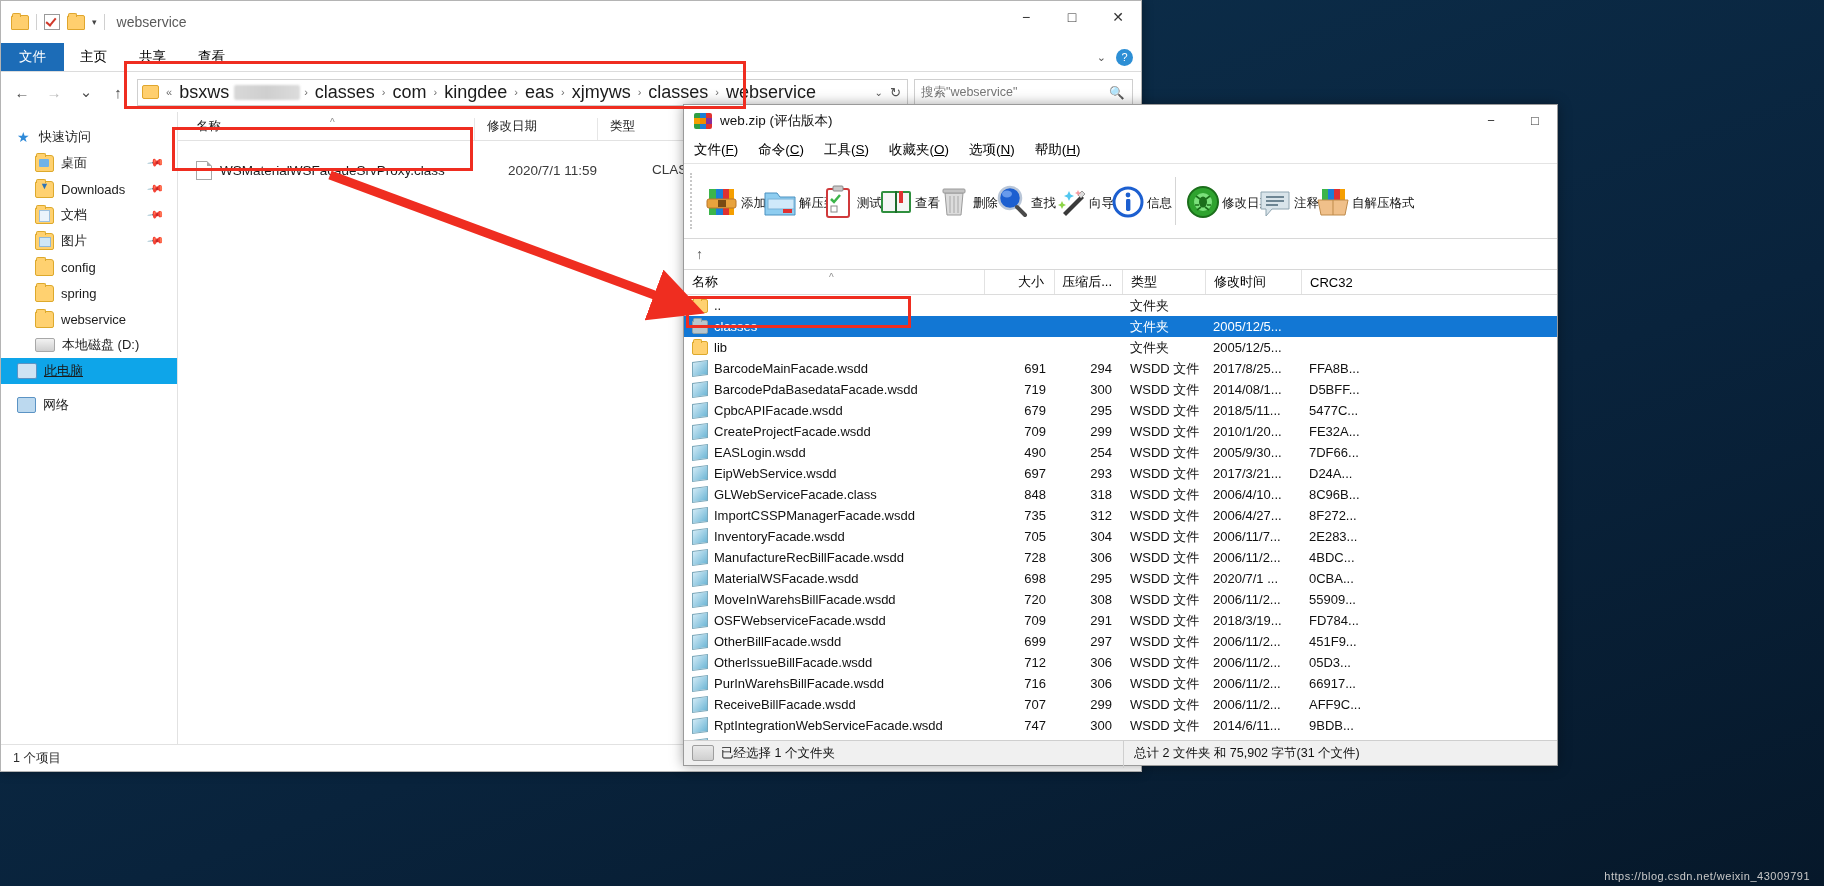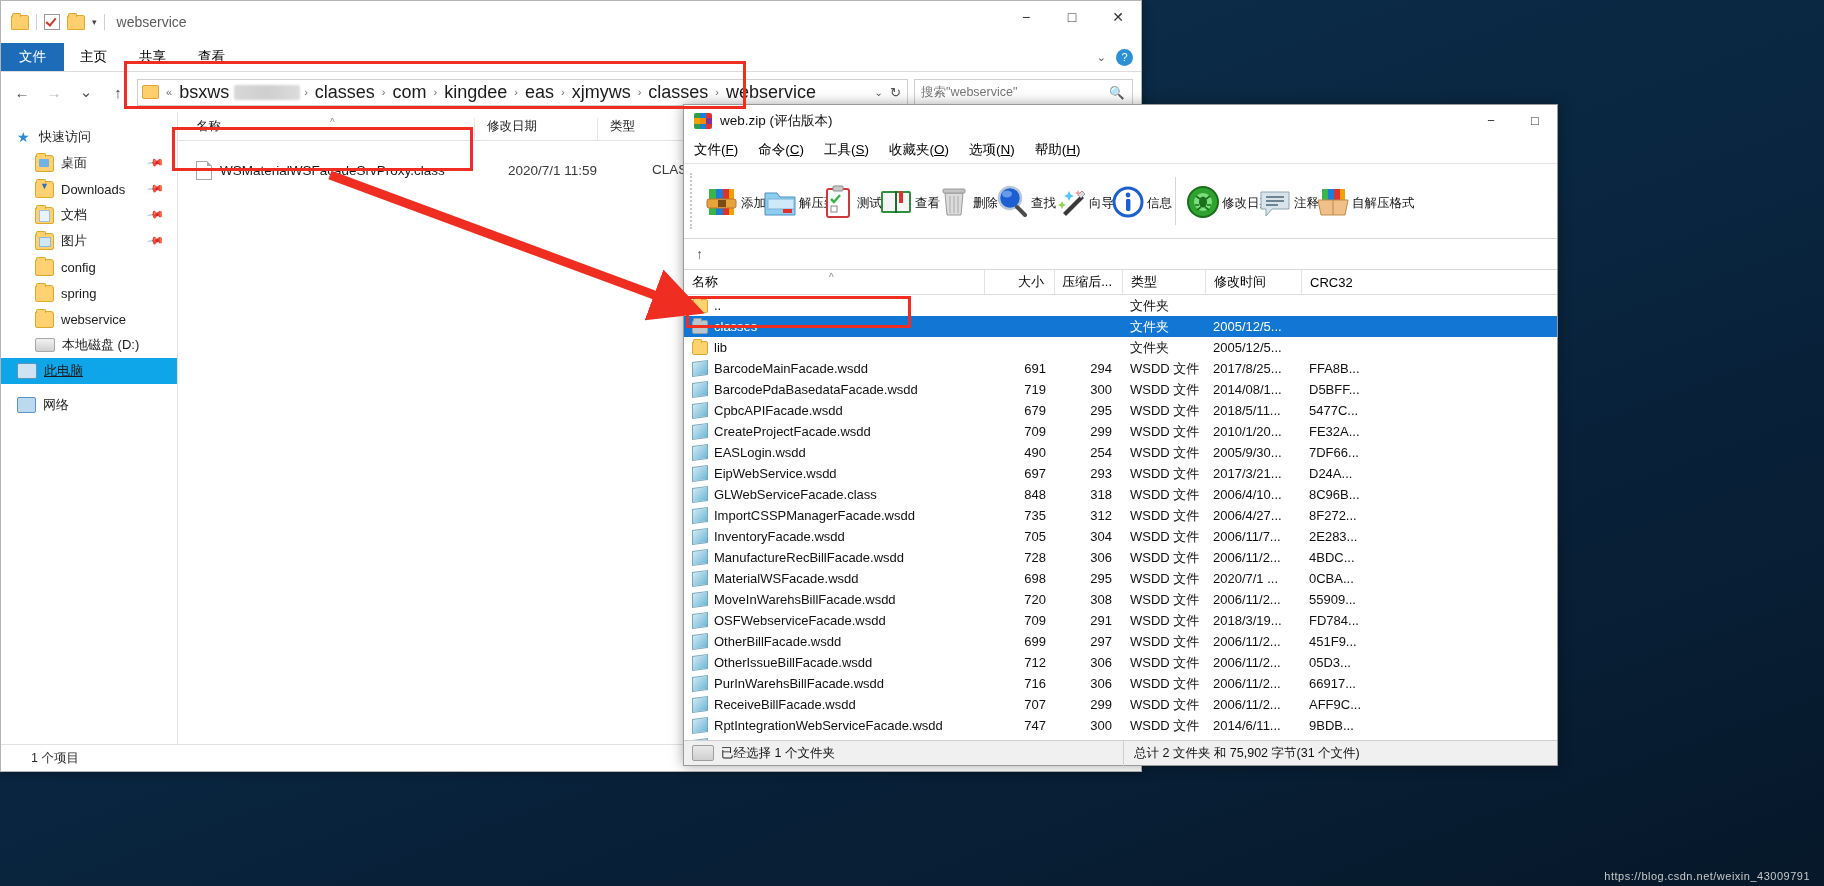--- a/index.html
+++ b/index.html
@@ -73,21 +73,21 @@
   .fp-col{font-size:12.5px;color:#1b1b1b;padding-bottom:5px;border-left:1px solid #e6e6e6;padding-left:12px;box-sizing:border-box;}
   .sort-arrow{position:absolute;left:152px;top:5px;color:#8d8d8d;font-size:10px;}
   .fp-rows{flex:1;position:relative;}
   .fp-row{height:30px;display:flex;align-items:center;font-size:13.5px;color:#1b1b1b;}
   .fp-name{width:296px;display:flex;align-items:center;gap:8px;padding-left:18px;box-sizing:border-box;}
   .file-ico{width:14px;height:17px;background:#fff;border:1px solid #a7a7a7;position:relative;flex:none;}
   .file-ico:after{content:"";position:absolute;right:-1px;top:-1px;border-width:0 5px 5px 0;border-style:solid;border-color:#fff #fff #a7a7a7 #a7a7a7;}
   .fp-date{width:123px;color:#3a3a3a;}
   .fp-type{width:130px;color:#3a3a3a;}
 
-  .exp-status{height:26px;border-top:1px solid #e2e2e2;display:flex;align-items:center;padding-left:30px;font-size:12.5px;color:#2b2b2b;background:#fff;}
+  .exp-status{height:26px;border-top:1px solid #e2e2e2;display:flex;align-items:center;padding-left:12px;font-size:12.5px;color:#2b2b2b;background:#fff;}
 
   
   .winrar{
     position:absolute;left:683px;top:104px;width:873px;height:660px;
     background:#f0f0f0;border:1px solid #9a9a9a;box-shadow:0 0 12px rgba(0,0,0,.35);
     display:flex;flex-direction:column;
   }
   .rar-title{height:32px;background:#fff;display:flex;align-items:center;padding-left:10px;gap:8px;position:relative;}
   .rar-logo{width:18px;height:16px;display:grid;grid-template-columns:repeat(3,1fr);grid-template-rows:repeat(3,1fr);border-radius:2px;overflow:hidden;}
   .rar-logo i{display:block;}

